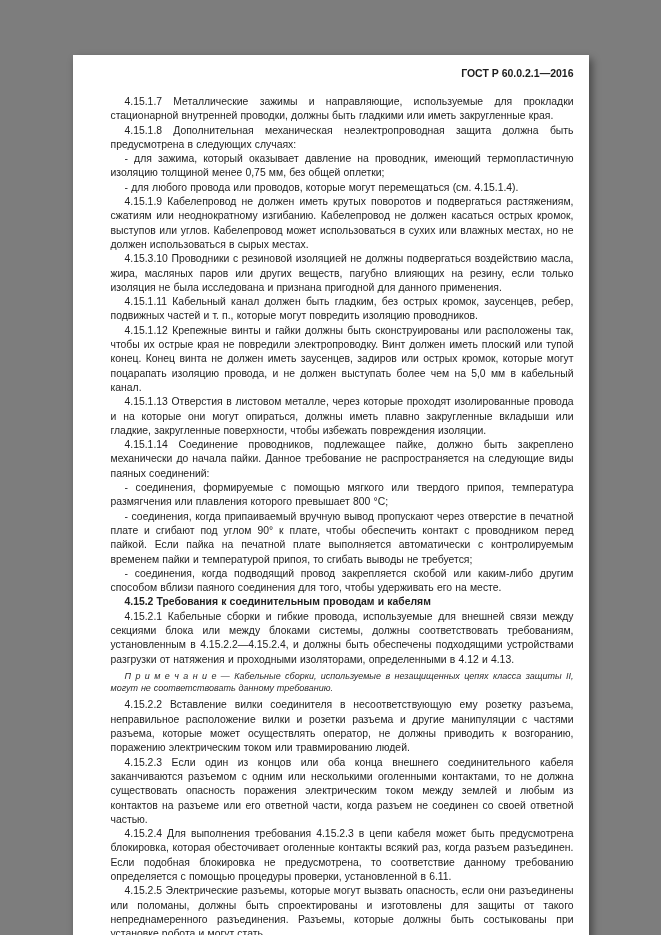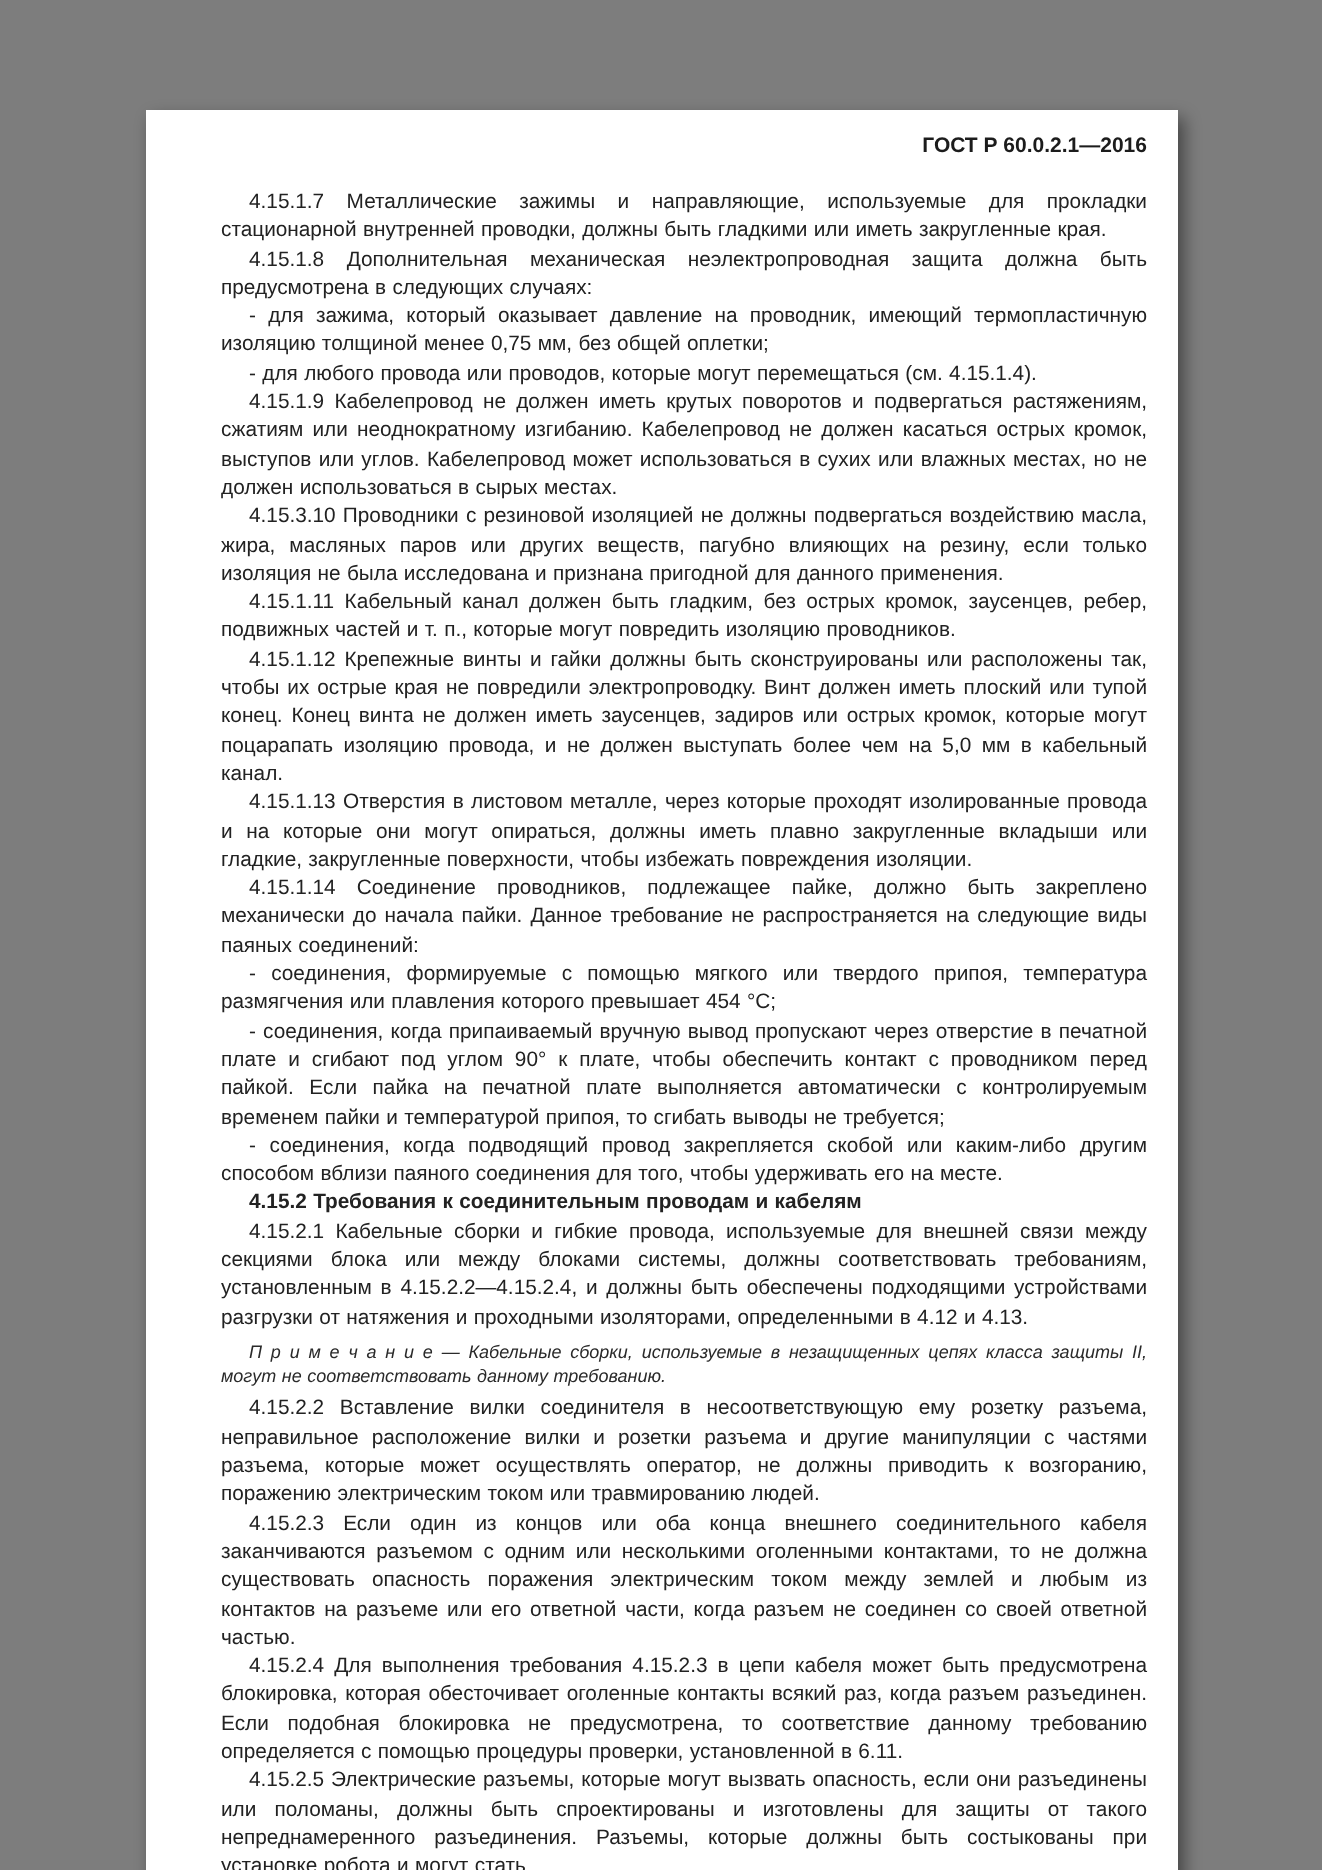--- a/index.html
+++ b/index.html
@@ -71,21 +71,21 @@
         <p class="para body">4.15.1.7 Металлические зажимы и направляющие, используемые для прокладки стационарной внутренней проводки, должны быть гладкими или иметь закругленные края.</p>
         <p class="para body">4.15.1.8 Дополнительная механическая неэлектропроводная защита должна быть предусмотрена в следующих случаях:</p>
         <p class="para list">-  для зажима, который оказывает давление на проводник, имеющий термопластичную изоляцию толщиной менее 0,75 мм, без общей оплетки;</p>
         <p class="para list">-  для любого провода или проводов, которые могут перемещаться (см. 4.15.1.4).</p>
         <p class="para body">4.15.1.9 Кабелепровод не должен иметь крутых поворотов и подвергаться растяжениям, сжатиям или неоднократному изгибанию. Кабелепровод не должен касаться острых кромок, выступов или углов. Кабелепровод может использоваться в сухих или влажных местах, но не должен использоваться в сырых местах.</p>
         <p class="para body">4.15.3.10 Проводники с резиновой изоляцией не должны подвергаться воздействию масла, жира, масляных паров или других веществ, пагубно влияющих на резину, если только изоляция не была исследована и признана пригодной для данного применения.</p>
         <p class="para body">4.15.1.11 Кабельный канал должен быть гладким, без острых кромок, заусенцев, ребер, подвижных частей и т. п., которые могут повредить изоляцию проводников.</p>
         <p class="para body">4.15.1.12 Крепежные винты и гайки должны быть сконструированы или расположены так, чтобы их острые края не повредили электропроводку. Винт должен иметь плоский или тупой конец. Конец винта не должен иметь заусенцев, задиров или острых кромок, которые могут поцарапать изоляцию провода, и не должен выступать более чем на 5,0 мм в кабельный канал.</p>
         <p class="para body">4.15.1.13 Отверстия в листовом металле, через которые проходят изолированные провода и на которые они могут опираться, должны иметь плавно закругленные вкладыши или гладкие, закругленные поверхности, чтобы избежать повреждения изоляции.</p>
         <p class="para body">4.15.1.14 Соединение проводников, подлежащее пайке, должно быть закреплено механически до начала пайки. Данное требование не распространяется на следующие виды паяных соединений:</p>
-        <p class="para list">-  соединения, формируемые с помощью мягкого или твердого припоя, температура размягчения или плавления которого превышает 454 °С;</p>
+        <p class="para list">-  соединения, формируемые с помощью мягкого или твердого припоя, температура размягчения или плавления которого превышает 800 °С;</p>
         <p class="para list">-  соединения, когда припаиваемый вручную вывод пропускают через отверстие в печатной плате и сгибают под углом 90° к плате, чтобы обеспечить контакт с проводником перед пайкой. Если пайка на печатной плате выполняется автоматически с контролируемым временем пайки и температурой припоя, то сгибать выводы не требуется;</p>
         <p class="para list">-  соединения, когда подводящий провод закрепляется скобой или каким-либо другим способом вблизи паяного соединения для того, чтобы удерживать его на месте.</p>
         <p class="para heading">4.15.2 Требования к соединительным проводам и кабелям</p>
         <p class="para body">4.15.2.1 Кабельные сборки и гибкие провода, используемые для внешней связи между секциями блока или между блоками системы, должны соответствовать требованиям, установленным в 4.15.2.2—4.15.2.4, и должны быть обеспечены подходящими устройствами разгрузки от натяжения и проходными изоляторами, определенными в 4.12 и 4.13.</p>
         <p class="para note">П р и м е ч а н и е  —  Кабельные сборки, используемые в незащищенных цепях класса защиты II, могут не соответствовать данному требованию.</p>
         <p class="para body">4.15.2.2 Вставление вилки соединителя в несоответствующую ему розетку разъема, неправильное расположение вилки и розетки разъема и другие манипуляции с частями разъема, которые может осуществлять оператор, не должны приводить к возгоранию, поражению электрическим током или травмированию людей.</p>
         <p class="para body">4.15.2.3 Если один из концов или оба конца внешнего соединительного кабеля заканчиваются разъемом с одним или несколькими оголенными контактами, то не должна существовать опасность поражения электрическим током между землей и любым из контактов на разъеме или его ответной части, когда разъем не соединен со своей ответной частью.</p>
         <p class="para body">4.15.2.4 Для выполнения требования 4.15.2.3 в цепи кабеля может быть предусмотрена блокировка, которая обесточивает оголенные контакты всякий раз, когда разъем разъединен. Если подобная блокировка не предусмотрена, то соответствие данному требованию определяется с помощью процедуры проверки, установленной в 6.11.</p>
         <p class="para body">4.15.2.5 Электрические разъемы, которые могут вызвать опасность, если они разъединены или поломаны, должны быть спроектированы и изготовлены для защиты от такого непреднамеренного разъединения. Разъемы, которые должны быть состыкованы при установке робота и могут стать</p>
       </div>

